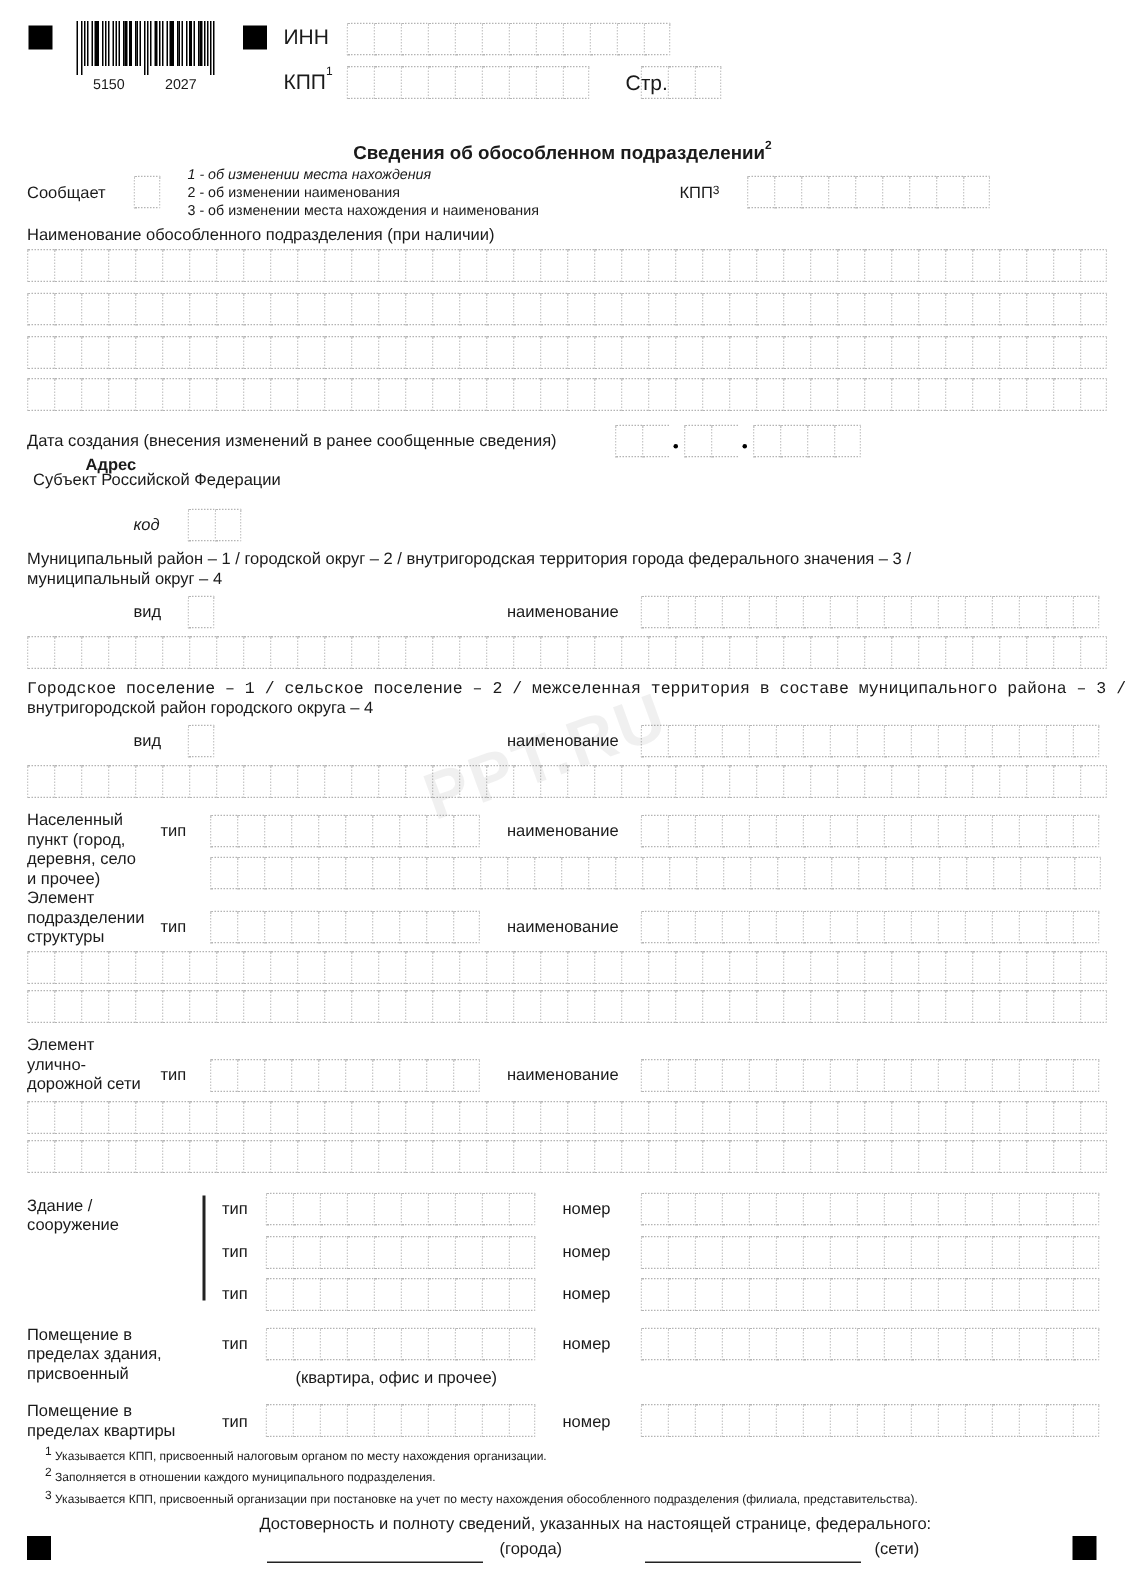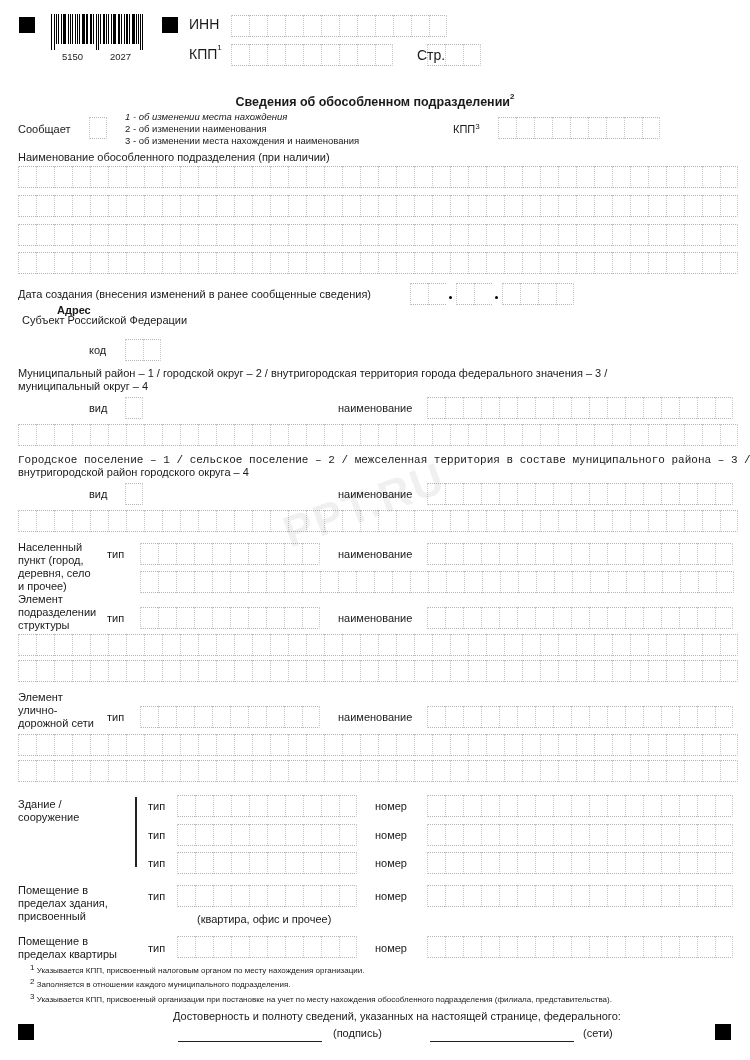--- a/index.html
+++ b/index.html
@@ -315,21 +315,21 @@
     <div class="cell"></div>
   <div class="sep-dot"></div>
   <div class="cell"></div>
     <div class="cell"></div>
     <div class="cell"></div>
     <div class="cell"></div>
 </div>
 
 <div class="lbl" style="left:22px;top:304px;font-weight:bold;margin-left:35px;">Адрес</div>
 <div class="lbl" style="left:22px;top:314px;">Субъект Российской Федерации</div>
-<div class="lbl" style="left:89px;top:344px;">код</div>
+<div class="lbl" style="left:89px;top:344px;font-style:italic;">код</div>
 <div class="grid" style="left:125px;top:339px;">
     <div class="cell"></div>
     <div class="cell"></div>
   </div>
 
 <div class="lbl" style="left:18px;top:367px;">Муниципальный район – 1 / городской округ – 2 / внутригородская территория города федерального значения – 3 /</div>
 <div class="lbl" style="left:18px;top:380px;">муниципальный округ – 4</div>
 <div class="lbl" style="left:89px;top:402px;">вид</div>
 <div class="grid" style="left:125px;top:397px;">
     <div class="cell"></div>
@@ -969,17 +969,17 @@
     <div class="cell"></div>
     <div class="cell"></div>
   </div>
 
 <div class="lbl tiny" style="left:30px;top:966px;"><sup>1</sup> <span>Указывается КПП, присвоенный налоговым органом по месту нахождения организации.</span></div>
 <div class="lbl tiny" style="left:30px;top:980px;"><sup>2</sup> <span>Заполняется в отношении каждого муниципального подразделения.</span></div>
 <div class="lbl tiny" style="left:30px;top:995px;"><sup>3</sup> <span>Указывается КПП, присвоенный организации при постановке на учет по месту нахождения обособленного подразделения (филиала, представительства).</span></div>
 
 <div class="lbl" style="left:173px;top:1010px;">Достоверность и полноту сведений, указанных на настоящей странице, федерального:</div>
 <div class="line" style="left:178px;top:1041px;width:144px;"></div>
-<div class="lbl" style="left:333px;top:1027px;">(подпись)</div>
+<div class="lbl" style="left:333px;top:1027px;">(города)</div>
 <div class="line" style="left:430px;top:1041px;width:144px;"></div>
 <div class="lbl" style="left:583px;top:1027px;">(сети)</div>
 
 <div class="watermark">PPT.RU</div>
 
 </body></html>

